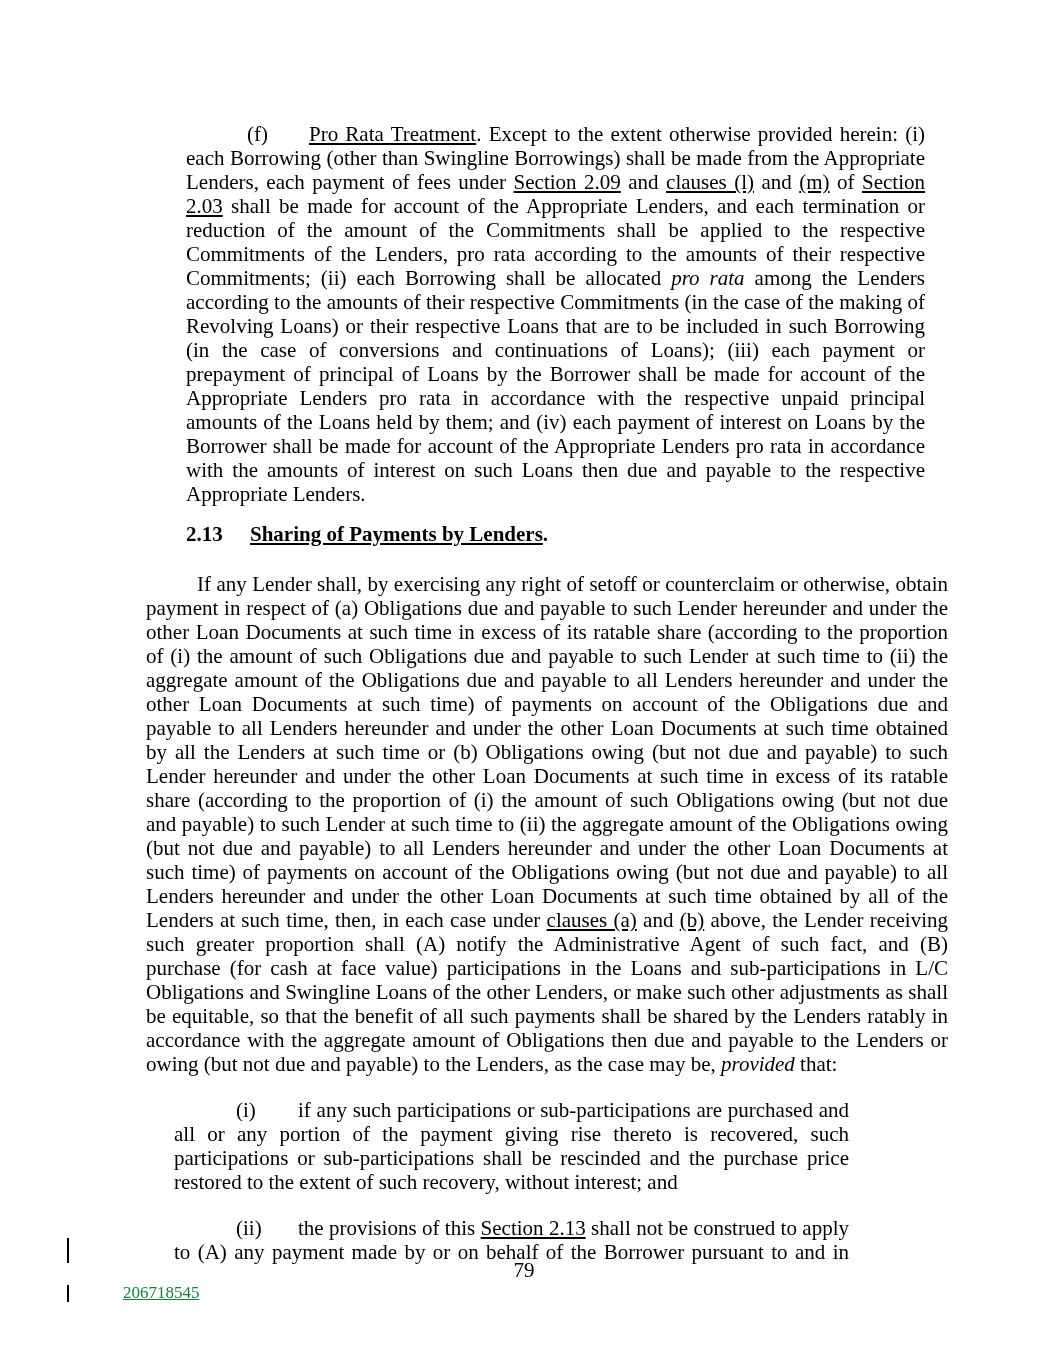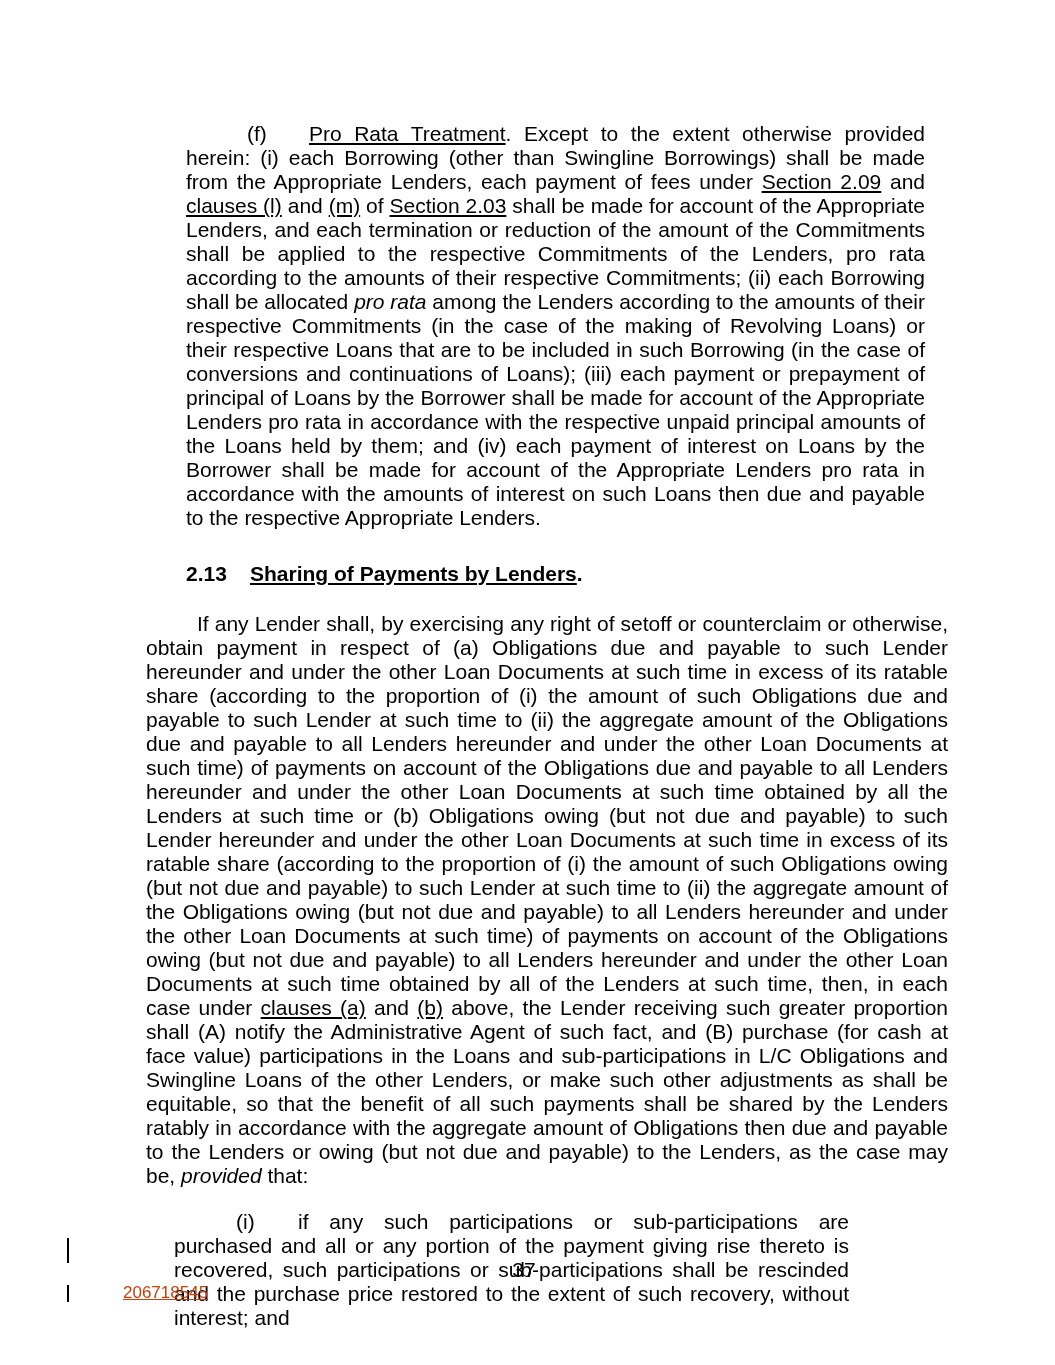--- a/index.html
+++ b/index.html
@@ -1,39 +1,39 @@
 <!DOCTYPE html>
 <html><head>
 <meta charset="utf-8">
 <style>
   html, body { margin: 0; padding: 0; background: #ffffff; }
   .page {
     position: relative;
     width: 1055px;
     height: 1365px;
     background: #ffffff;
-    font-family: Liberation Sans, sans-serif;
+    font-family: Liberation Serif, serif;
     font-size: 21px;
     line-height: 24px;
     color: #000000;
     overflow: hidden;
   }
   .content {
     margin-left: 123px;
     width: 802px;
   }
   p { margin: 0; padding: 0; }
   .justify { text-align: justify; }
   .para-f {
     margin: 122px 0 0 63px;
     width: 739px;
     text-indent: 61px;
   }
   .section-heading {
-    margin: 32px 0 0 63px;
+    margin: 16px 0 0 63px;
     font-weight: bold;
   }
   .heading-number {
     display: inline-block;
     width: 64px;
     text-indent: 0;
   }
   .heading-title { text-decoration: underline; }
   .intro-para {
     margin-top: 26px;
@@ -61,21 +61,21 @@
     left: 123px;
     width: 802px;
     text-align: center;
   }
   .doc-number {
     position: absolute;
     top: 1284px;
     left: 123px;
     font-size: 17px;
     line-height: 18px;
-    color: #c2410c;
+    color: #15803d;
     text-decoration: underline;
     cursor: pointer;
   }
   .change-bar {
     position: absolute;
     left: 67px;
     width: 2px;
     background: #000000;
   }
   .bar-1 { top: 1238px; height: 25px; }
@@ -89,23 +89,24 @@
   <div class="content">
 
     <p class="para-f justify"><span class="label">(f)</span><span class="u">Pro Rata Treatment</span><span>. Except to the extent otherwise provided herein: (i) each Borrowing (other than Swingline Borrowings) shall be made from the Appropriate Lenders, each payment of fees under </span><span class="u">Section 2.09</span><span> and </span><span class="u">clauses (l)</span><span> and </span><span class="u">(m)</span><span> of </span><span class="u">Section 2.03</span><span> shall be made for account of the Appropriate Lenders, and each termination or reduction of the amount of the Commitments shall be applied to the respective Commitments of the Lenders, pro rata according to the amounts of their respective Commitments; (ii) each Borrowing shall be allocated </span><span class="it">pro rata</span><span> among the Lenders according to the amounts of their respective Commitments (in the case of the making of Revolving Loans) or their respective Loans that are to be included in such Borrowing (in the case of conversions and continuations of Loans); (iii) each payment or prepayment of principal of Loans by the Borrower shall be made for account of the Appropriate Lenders pro rata in accordance with the respective unpaid principal amounts of the Loans held by them; and (iv) each payment of interest on Loans by the Borrower shall be made for account of the Appropriate Lenders pro rata in accordance with the amounts of interest on such Loans then due and payable to the respective Appropriate Lenders.</span></p>
 
     <p class="section-heading"><span class="heading-number">2.13</span><span class="heading-title">Sharing of Payments by Lenders</span><span>.</span></p>
 
     <p class="intro-para justify"><span>If any Lender shall, by exercising any right of setoff or counterclaim or otherwise, obtain payment in respect of (a) Obligations due and payable to such Lender hereunder and under the other Loan Documents at such time in excess of its ratable share (according to the proportion of (i) the amount of such Obligations due and payable to such Lender at such time to (ii) the aggregate amount of the Obligations due and payable to all Lenders hereunder and under the other Loan Documents at such time) of payments on account of the Obligations due and payable to all Lenders hereunder and under the other Loan Documents at such time obtained by all the Lenders at such time or (b) Obligations owing (but not due and payable) to such Lender hereunder and under the other Loan Documents at such time in excess of its ratable share (according to the proportion of (i) the amount of such Obligations owing (but not due and payable) to such Lender at such time to (ii) the aggregate amount of the Obligations owing (but not due and payable) to all Lenders hereunder and under the other Loan Documents at such time) of payments on account of the Obligations owing (but not due and payable) to all Lenders hereunder and under the other Loan Documents at such time obtained by all of the Lenders at such time, then, in each case under </span><span class="u">clauses (a)</span><span> and </span><span class="u">(b)</span><span> above, the Lender receiving such greater proportion shall (A) notify the Administrative Agent of such fact, and (B) purchase (for cash at face value) participations in the Loans and sub-participations in L/C Obligations and Swingline Loans of the other Lenders, or make such other adjustments as shall be equitable, so that the benefit of all such payments shall be shared by the Lenders ratably in accordance with the aggregate amount of Obligations then due and payable to the Lenders or owing (but not due and payable) to the Lenders, as the case may be, </span><span class="it">provided</span><span> that:</span></p>
 
     <p class="item item-i justify"><span class="label">(i)</span><span>if any such participations or sub-participations are purchased and all or any portion of the payment giving rise thereto is recovered, such participations or sub-participations shall be rescinded and the purchase price restored to the extent of such recovery, without interest; and</span></p>
 
+    <p class="item item-ii justify"><span class="label">(ii)</span><span>the provisions of this </span><span class="u">Section 2.13</span><span> shall not be construed to apply to (A) any payment made by or on behalf of the Borrower pursuant to and in</span></p>
 
   </div>
 
   <div class="change-bar bar-1"></div>
   <div class="change-bar bar-2"></div>
 
-  <div class="page-number">37</div>
+  <div class="page-number">79</div>
 
   <a class="doc-number">206718545</a>
 
 </div>
 
 </body></html>

